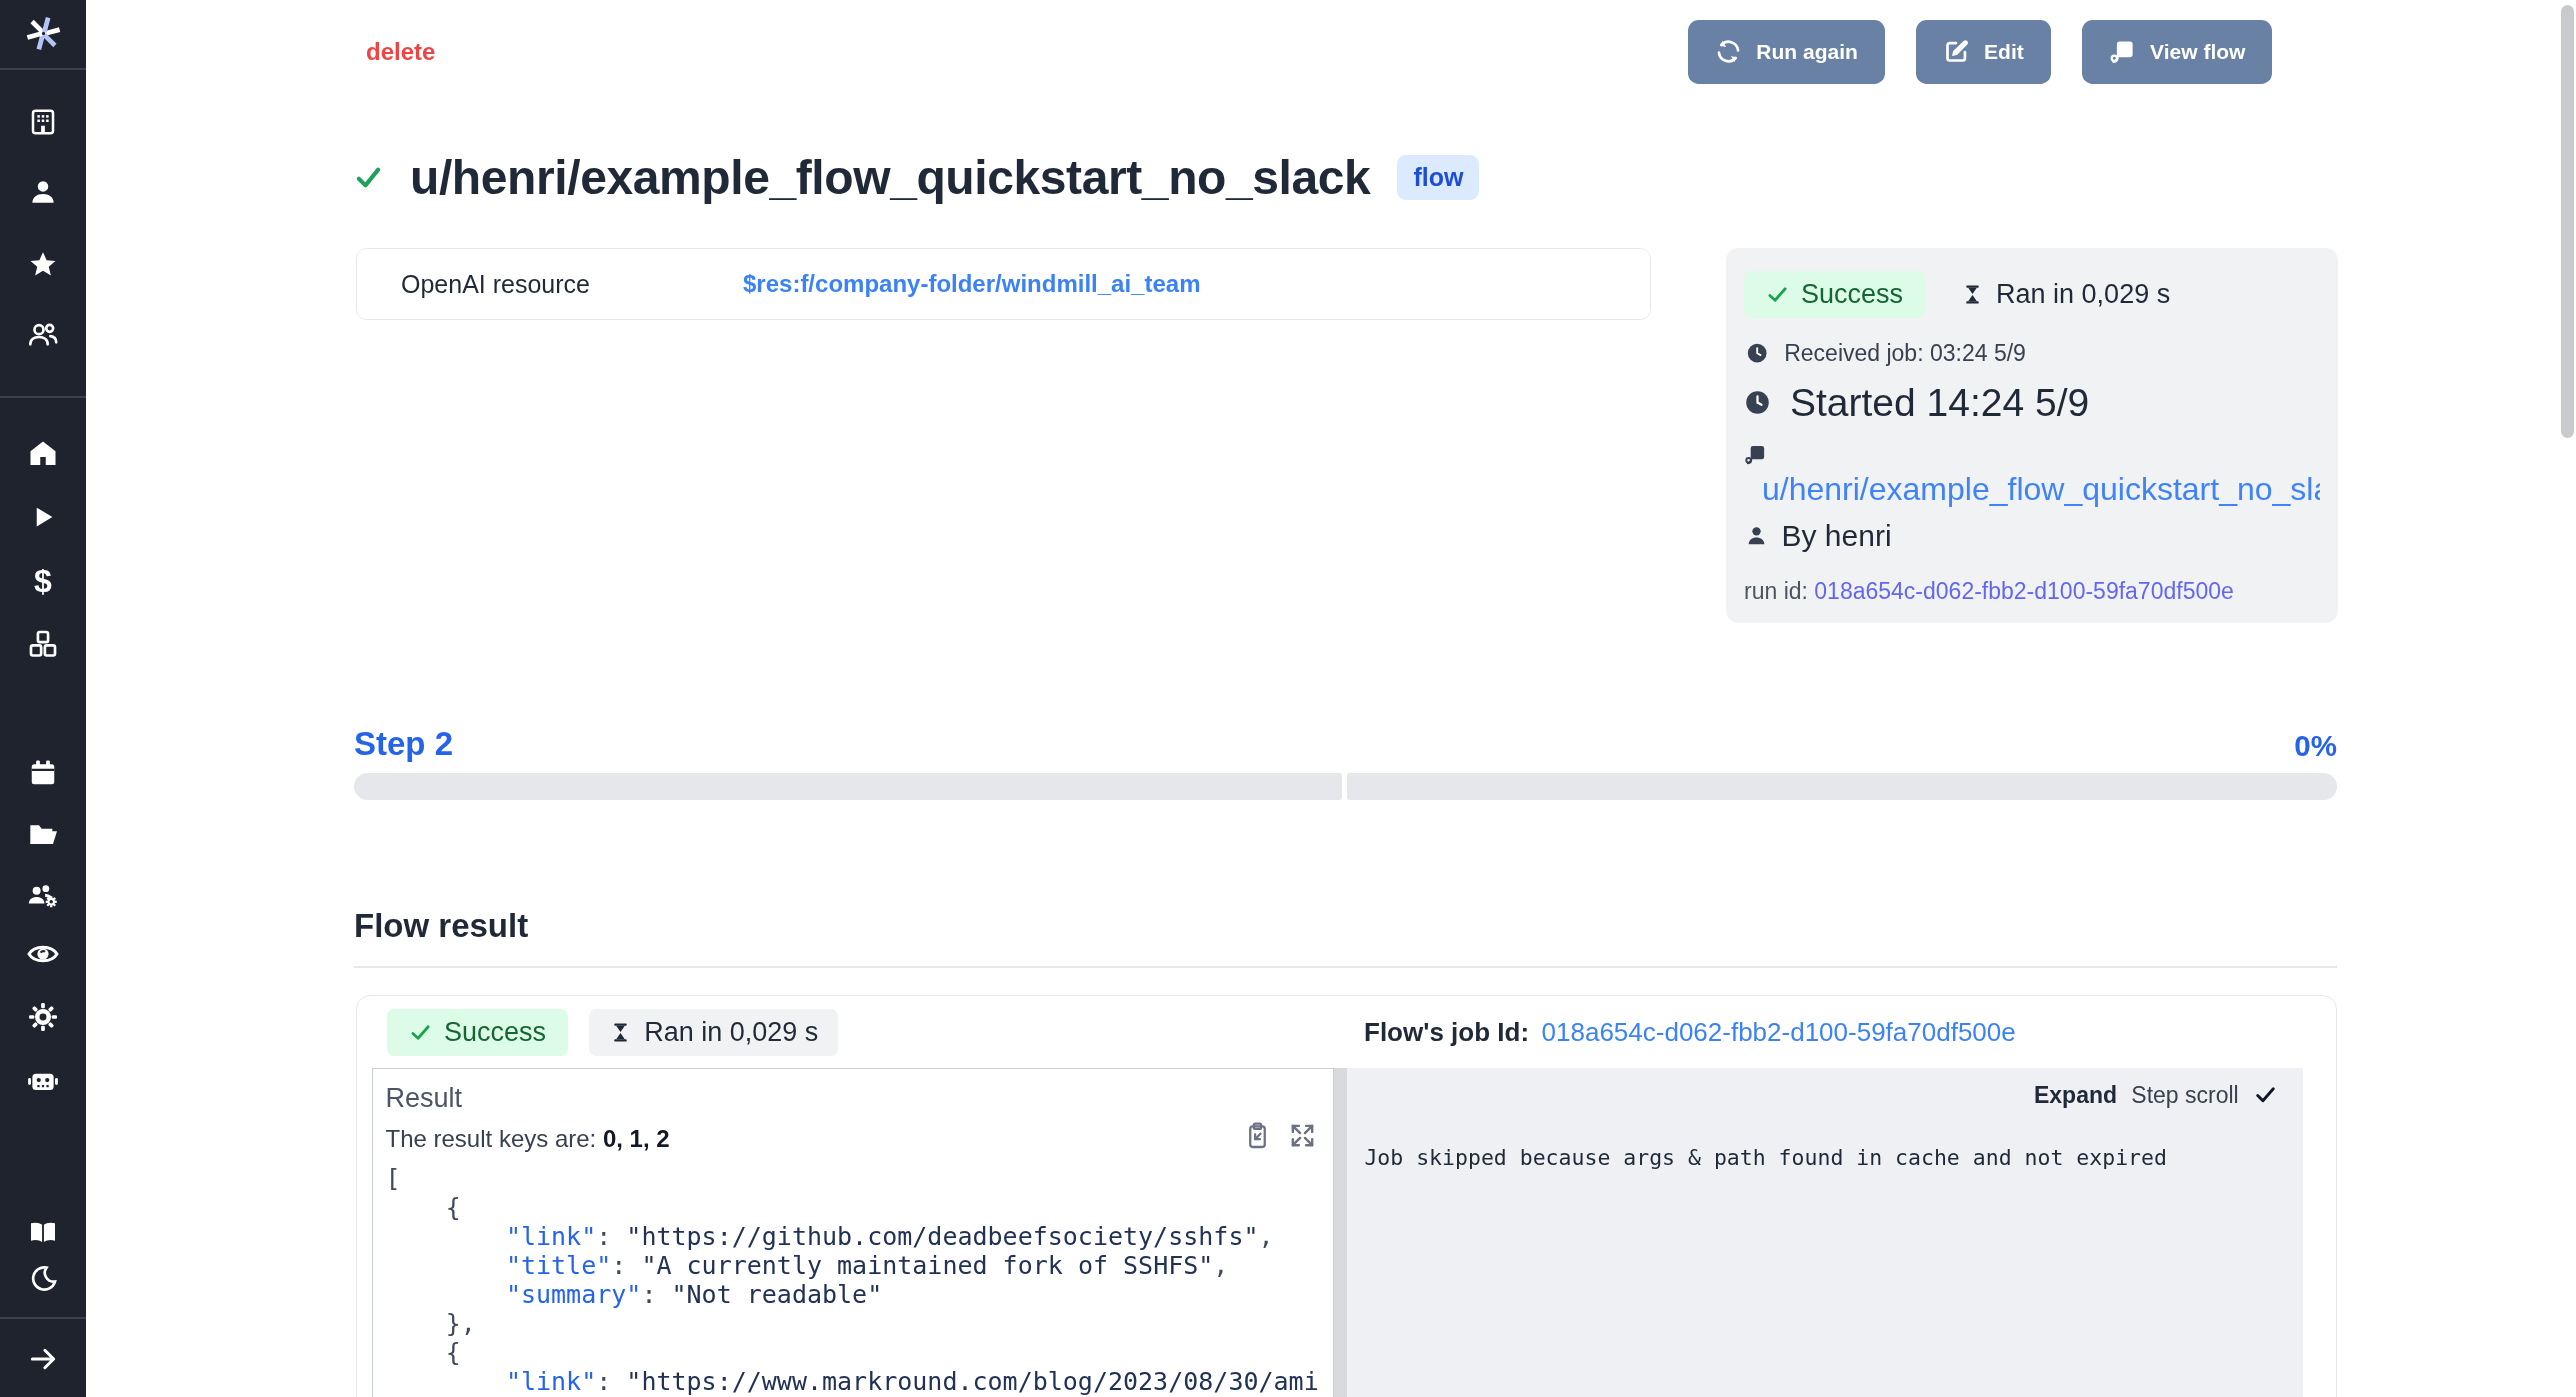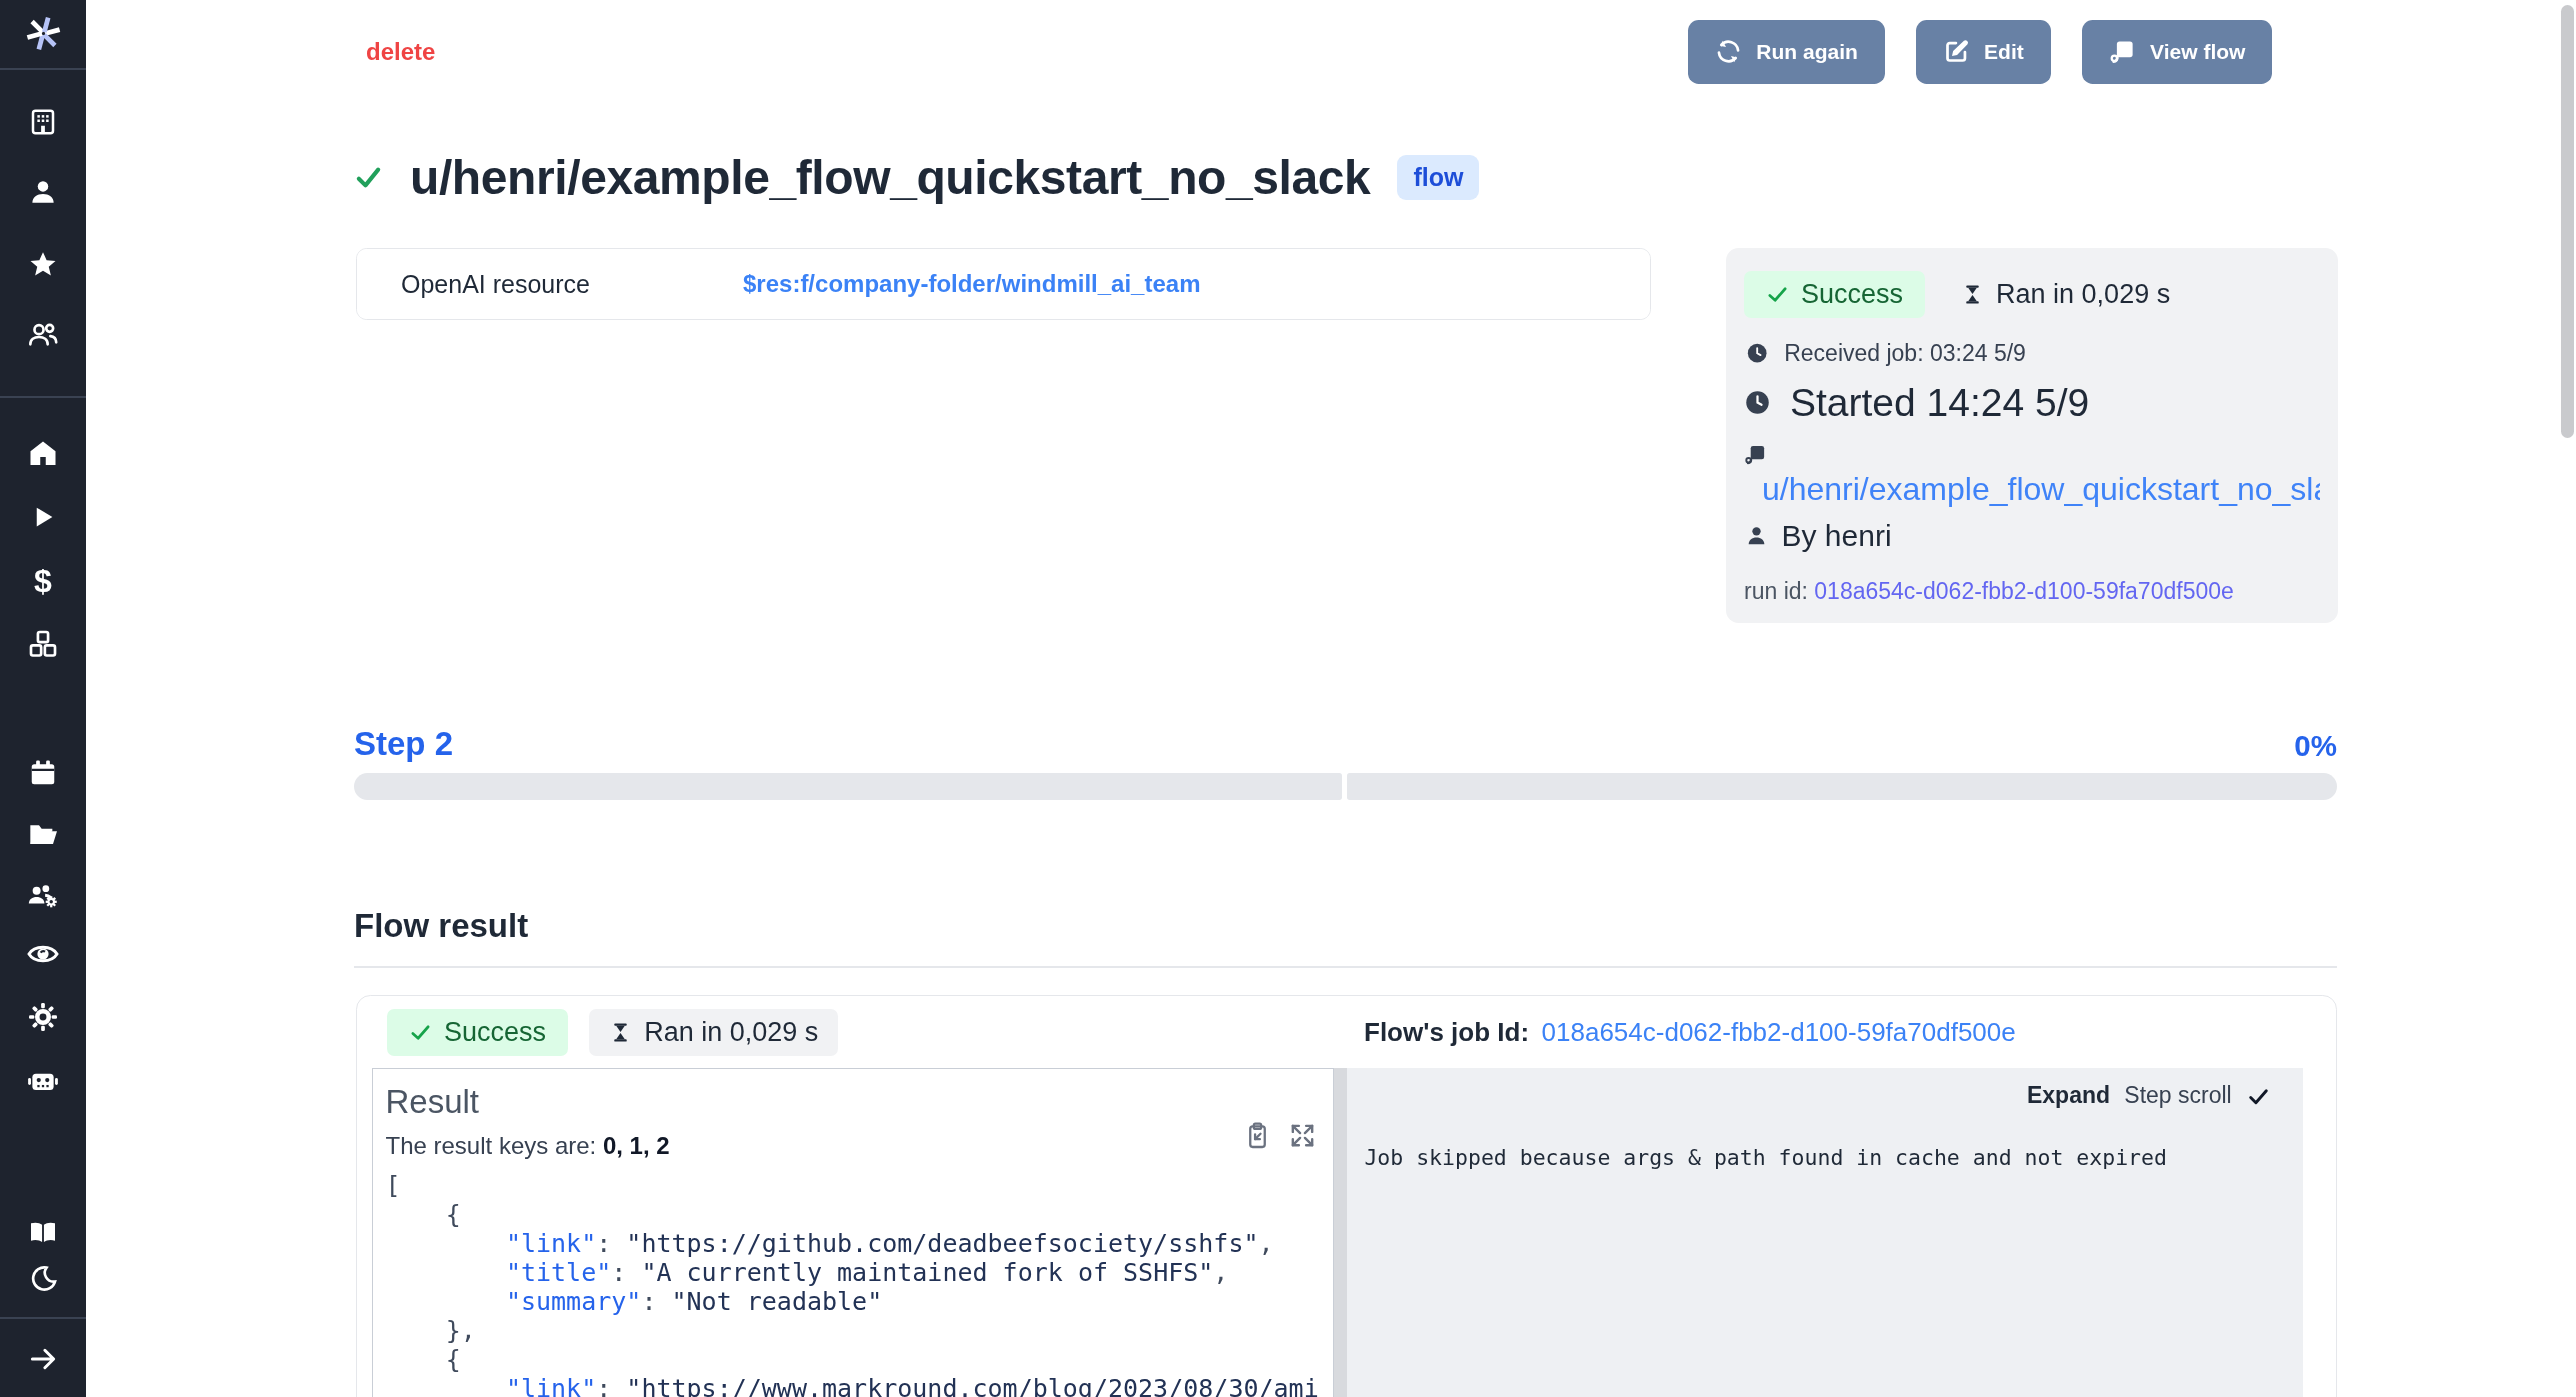--- a/index.html
+++ b/index.html
@@ -81,35 +81,35 @@
   .card-head { position:relative; height:72px; display:flex; align-items:center; padding:0 30px; }
   .ran-pill { margin-left:21.5px; background:#f1f2f4; border-radius:7.2px; padding:8px 19.7px;
               display:flex; align-items:center; gap:12.5px; font-size:27px; color:#1f2937; }
   .jobid-group { position:absolute; left:1007px; display:flex; align-items:center; gap:12.5px; font-size:26px; }
   .jobid-label { font-weight:700; color:#1f2937; }
   .jobid-link { color:#3b82f6; cursor:pointer; }
 
   .card-body { display:flex; margin:0 15px; height:351px; }
   .code-panel { width:962px; flex:none; border:1.8px solid #c9ced6; background:#fff;
                 padding:14.3px 0 0 12.5px; position:relative; overflow:hidden; }
-  .result-title { font-size:33px; color:#4b5563; }
+  .result-title { font-size:27px; color:#4b5563; }
   .result-keys { margin-top:10.7px; font-size:24px; color:#374151; }
   .result-keys b { color:#111827; font-weight:700; }
   .panel-icons { position:absolute; top:52px; right:16px; display:flex; gap:16px; color:#6b7280; }
   .panel-icons > span { cursor:pointer; }
   #code-block { margin-top:10.7px; font-family:"DejaVu Sans Mono", monospace; font-size:25px;
                 line-height:29px; white-space:pre; }
   .tk-k { color:#2563eb; }
   .tk-s { color:#223255; }
   .tk-p { color:#3f4a5c; }
 
   .splitter { width:13.4px; flex:none; background:#d8dade; cursor:col-resize; }
   .log-panel { flex:1; background:#eef0f3; margin-right:18px; position:relative;
                padding:16px 0 0 17px; overflow:hidden; }
-  .log-controls { position:absolute; top:14.3px; right:32px; display:flex; align-items:flex-end;
+  .log-controls { position:absolute; top:14.3px; right:25px; display:flex; align-items:flex-start;
                   gap:14.3px; font-size:23px; }
   .log-expand { font-weight:700; color:#1f2937; cursor:pointer; }
   .log-autoscroll { color:#374151; cursor:pointer; }
   .log-text { margin-top:61px; font-family:"DejaVu Sans Mono", monospace; font-size:21.5px; color:#1f2937; }
 
   
   #scrollbar-thumb { position:absolute; right:1.8px; top:5.4px; width:13.4px; height:433px;
                      background:#c9cacd; border-radius:7.2px; cursor:grab; }
 </style>
 </head>

